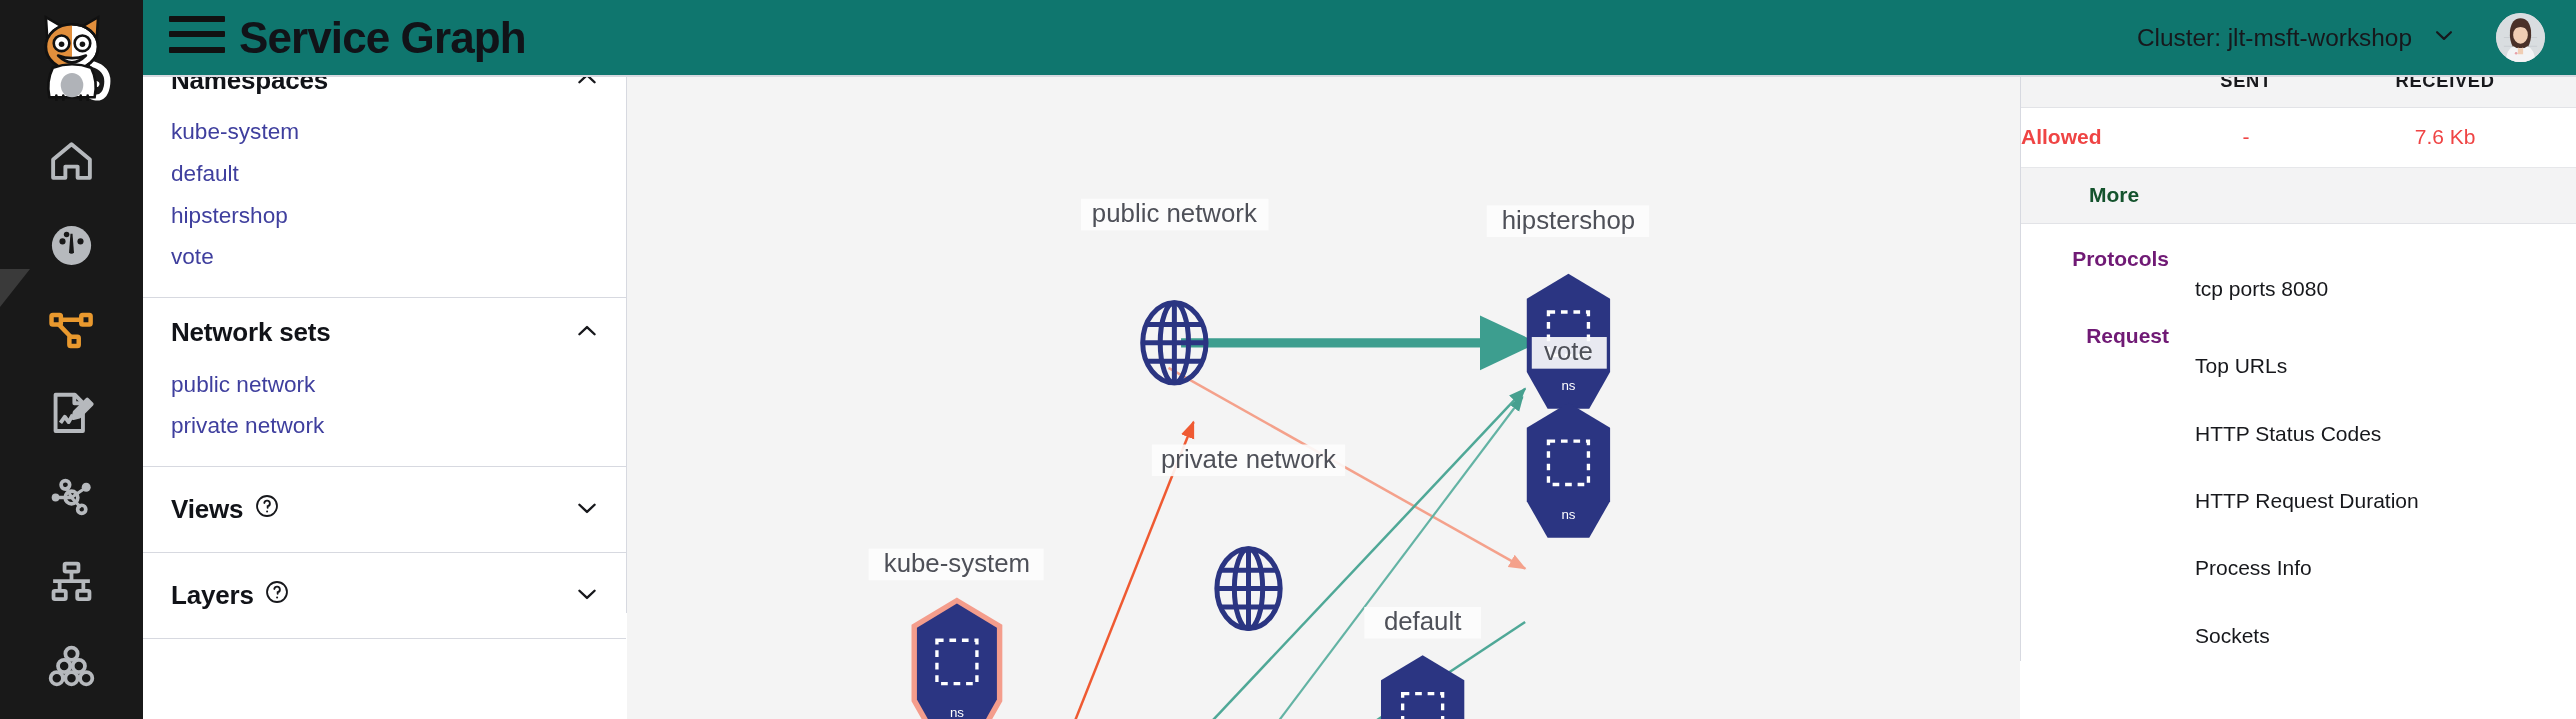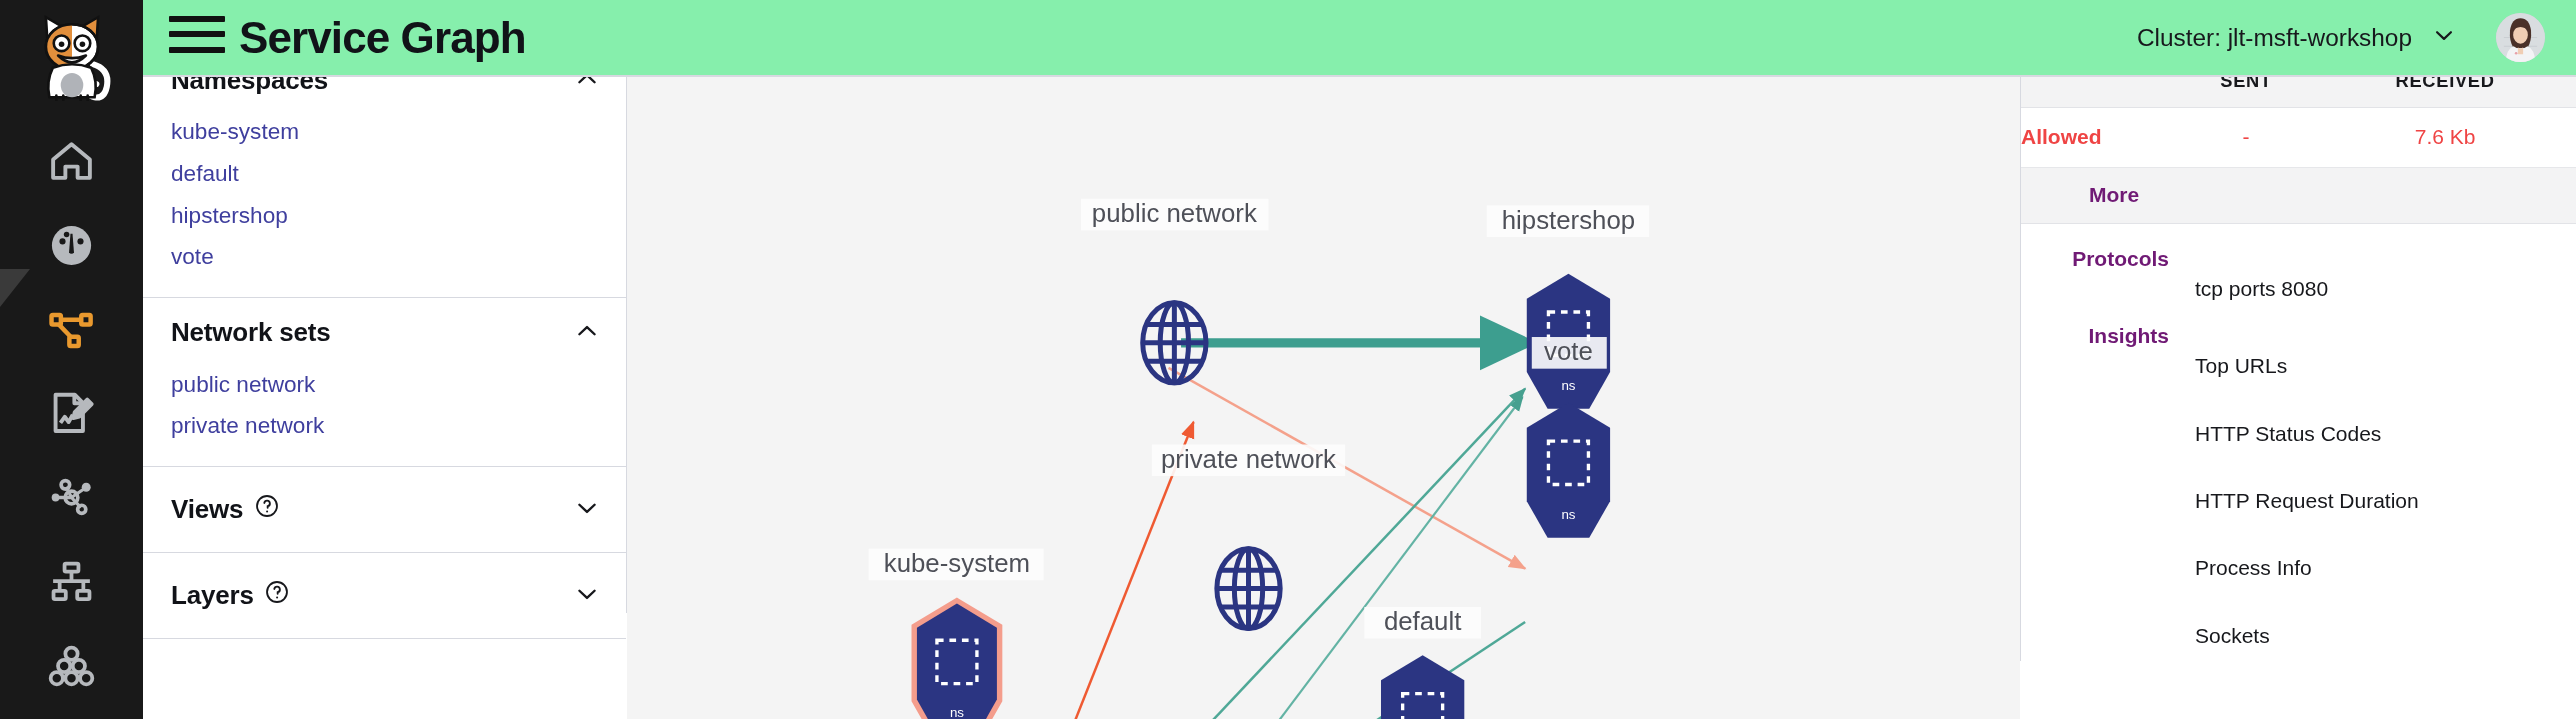--- a/index.html
+++ b/index.html
@@ -122,35 +122,35 @@
   .tbl td {
     font-size: 21px; color: #ef4444; padding: 17.4px 0;
     text-align: center; border-bottom: 1.7px solid #e6e7ea;
   }
   .tbl td.rowhead {
     font-weight: bold; text-align: left; padding-left: 0;
     width: 157px; text-indent: 0;
   }
   .more-bar {
     background: #f3f3f4; font-size: 21px; font-weight: bold;
-    color: #701a75; padding: 15.7px 0 15.7px 68px;
+    color: #14532d; padding: 15.7px 0 15.7px 68px;
     border-bottom: 1.7px solid #e2e3e7;
   }
   .kv { display: flex; padding: 12.2px 0 0 0; }
   .kv-key {
     width: 174px; text-align: right; padding-right: 26px;
     font-size: 21px; font-weight: bold; color: #701a75;
   }
   .kv-val { font-size: 21px; color: #17181c; line-height: 1.42; }
   .kv-val div { padding-bottom: 10.5px; cursor: pointer; margin-top: 27px; }
 
   
   .topbar {
     position: absolute; top: 0; left: 143px; right: 0; height: 75px;
-    background: #86efac; display: flex; align-items: center;
+    background: #0f766e; display: flex; align-items: center;
     padding: 0 31px 0 26px; z-index: 5;
   }
   .hamburger { width: 56px; height: 44px; cursor: pointer; margin-right: 14px; }
   .hamburger span {
     display: block; height: 6.1px; background: #111; border-radius: 0.9px;
     margin-bottom: 9.6px;
   }
   .hamburger span:last-child { margin-bottom: 0; }
   .app-title {
     font-size: 44px; font-weight: bold; color: #111318; letter-spacing: -0.9px;
@@ -524,21 +524,21 @@
     <div class="more-bar">More</div>
 
     <div class="kv" style="padding-top:22.6px;">
       <div class="kv-key">Protocols</div>
       <div class="kv-val">
         <div>tcp ports 8080</div>
       </div>
     </div>
 
     <div class="kv" style="padding-top:10.5px;">
-      <div class="kv-key">Insights</div>
+      <div class="kv-key">Request</div>
       <div class="kv-val">
         <div>Top URLs</div>
         <div>HTTP Status Codes</div>
         <div>HTTP Request Duration</div>
         <div>Process Info</div>
         <div>Sockets</div>
       </div>
     </div>
   </div>
 

